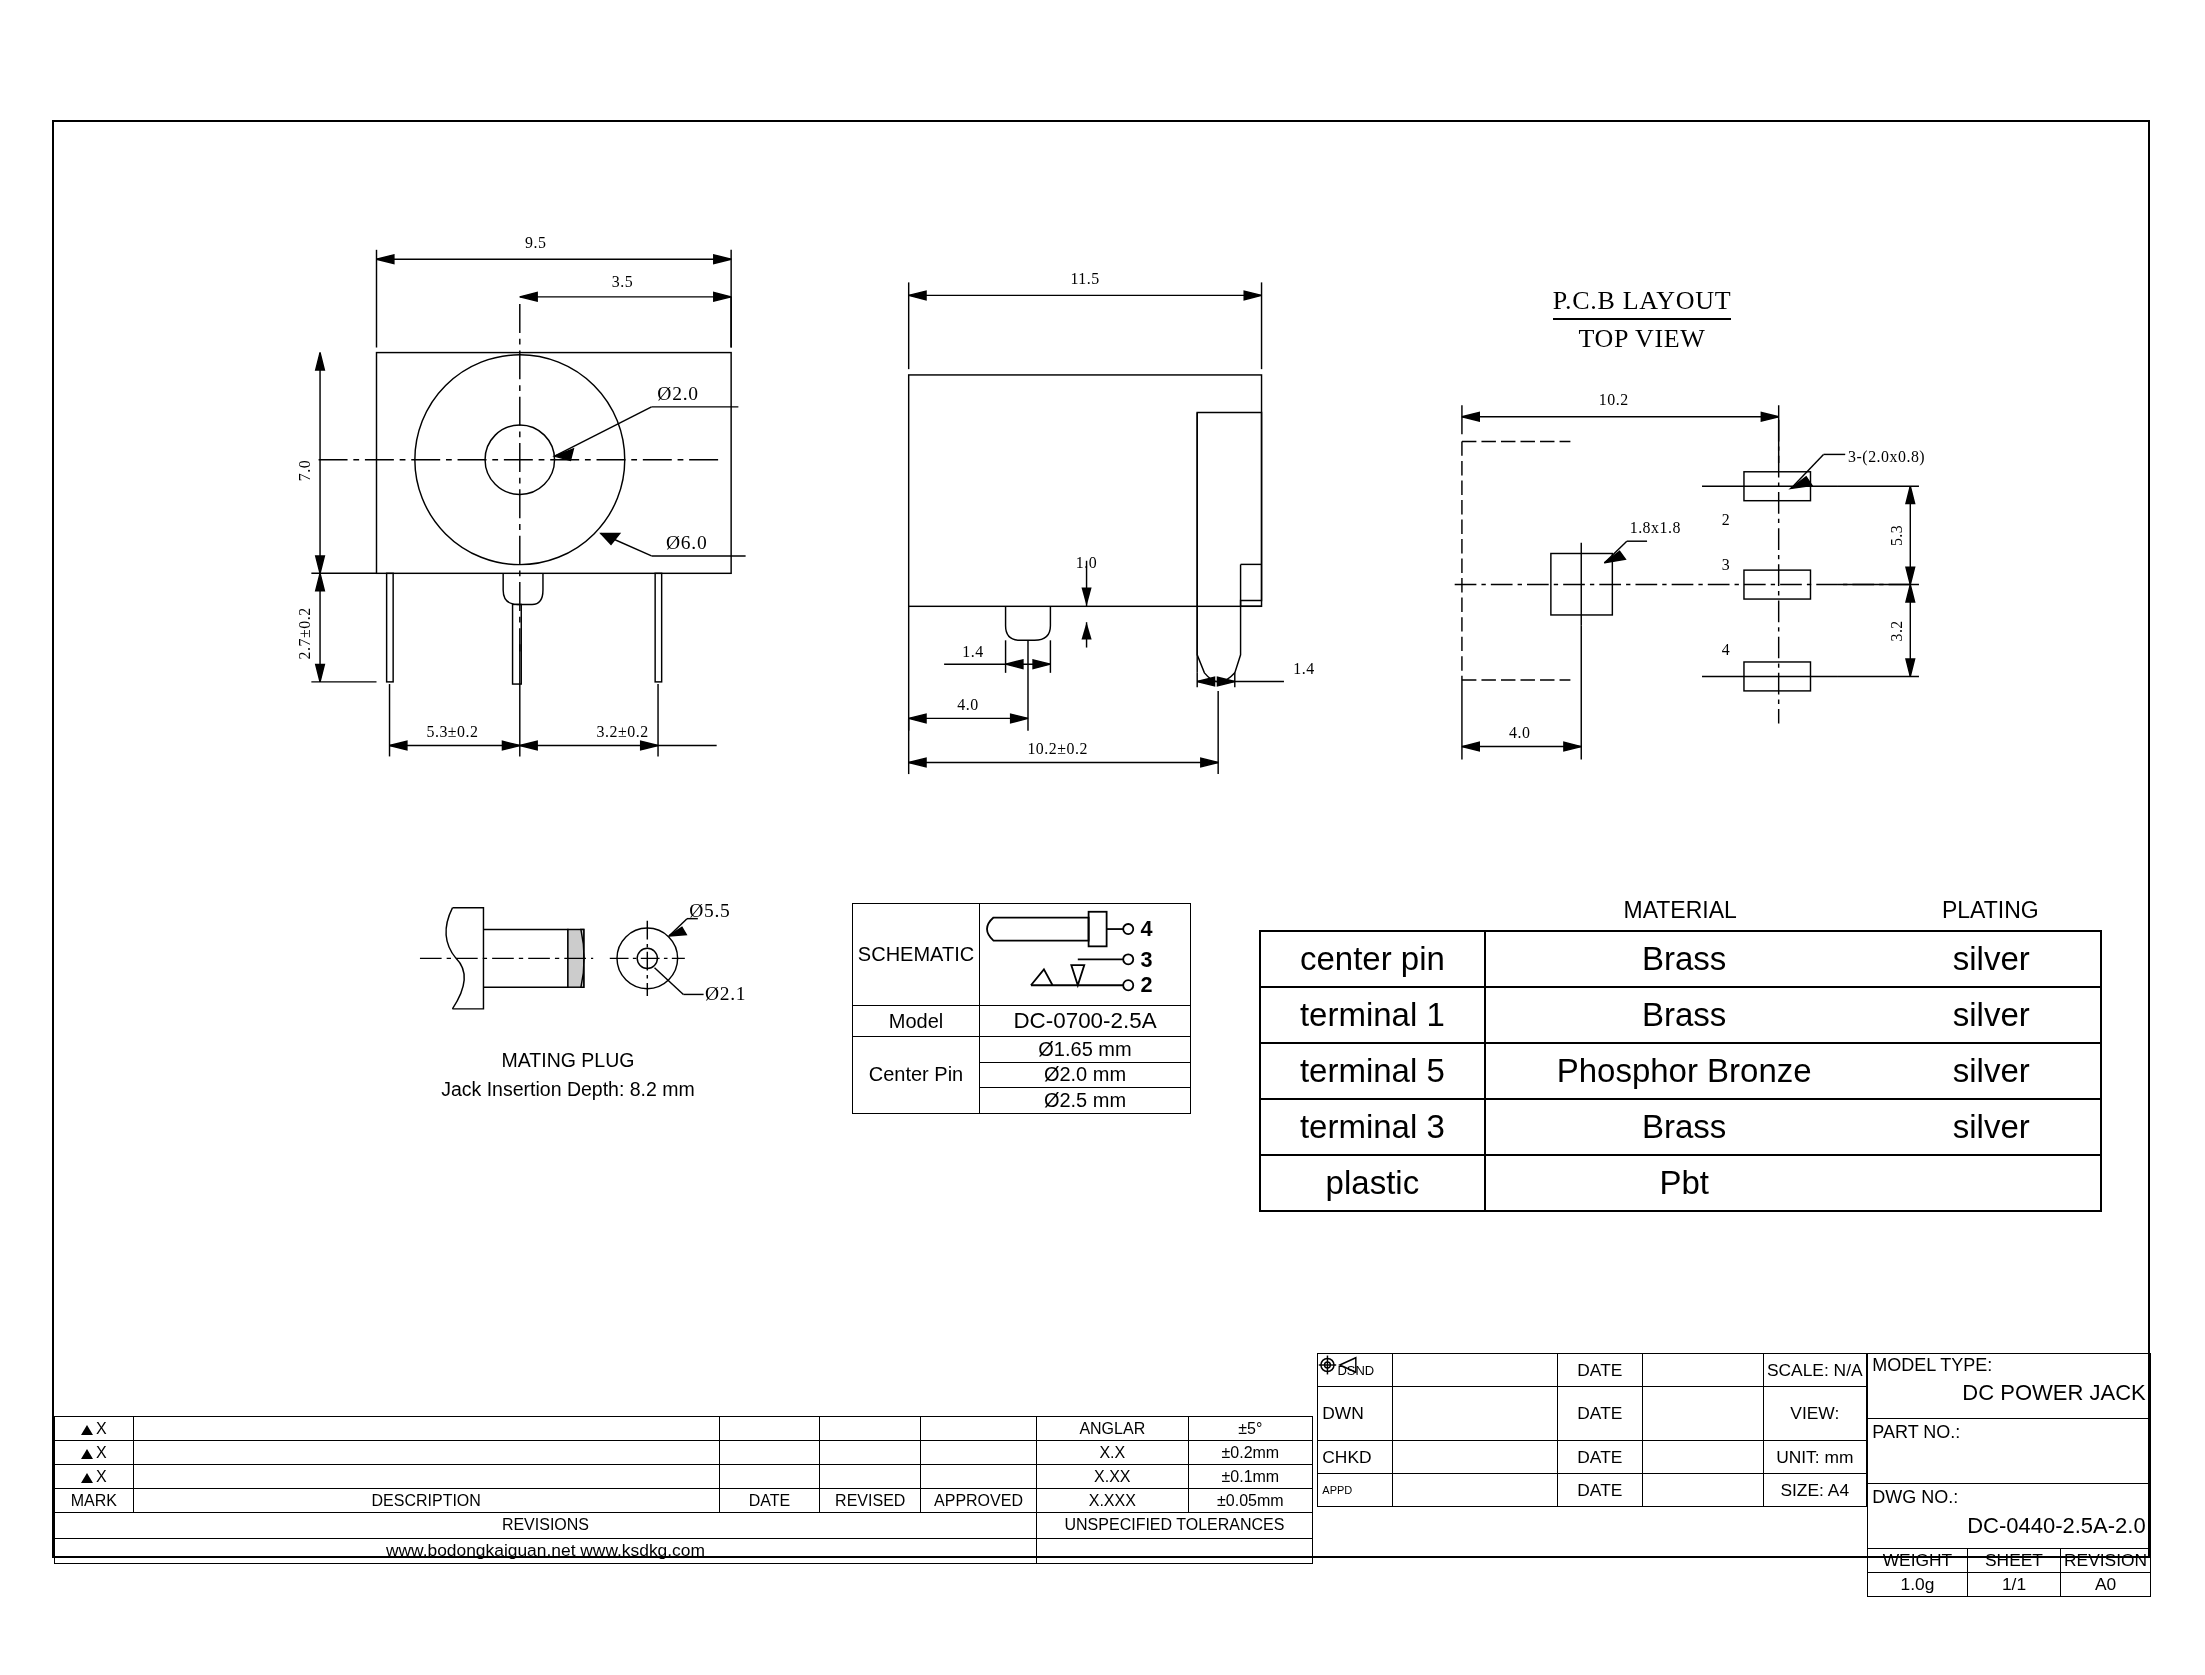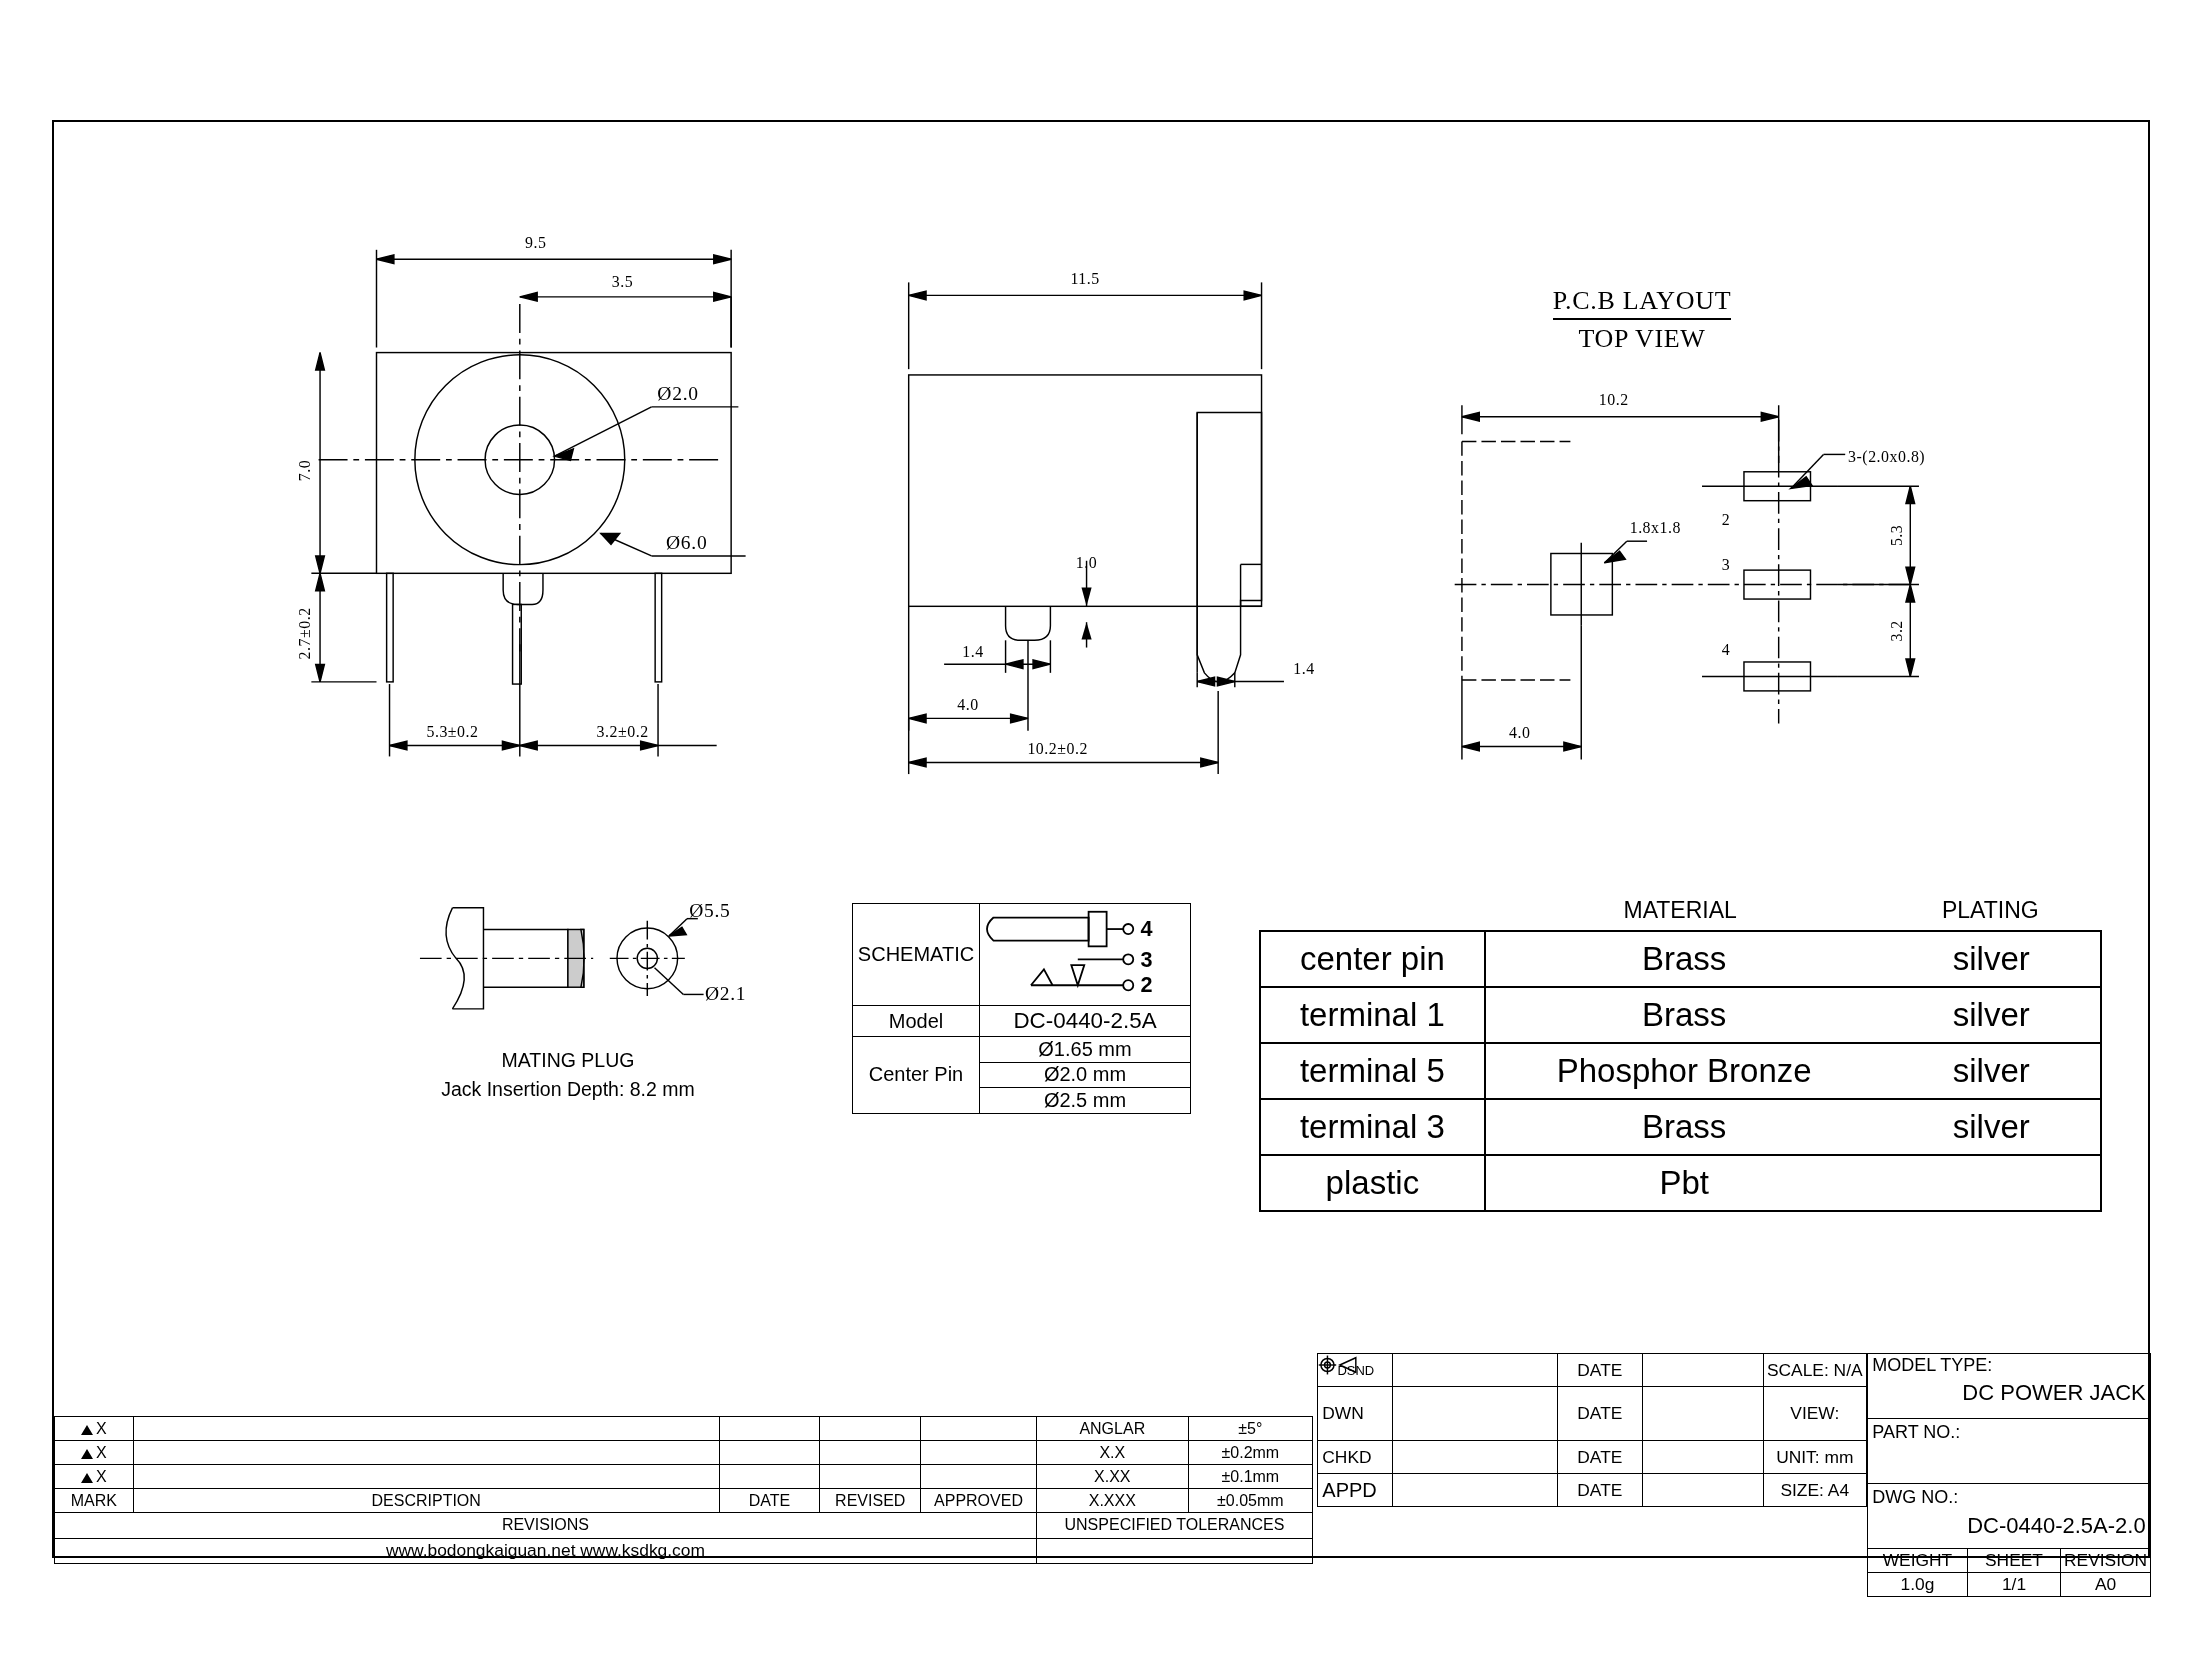--- a/index.html
+++ b/index.html
@@ -314,21 +314,21 @@
           <path d="M 126 82 L 144 82 L 135 110 Z"></path>
         </g>
         <text class="sanstxt" style="font-size:30px;font-weight:bold" x="222" y="42">4</text>
         <text class="sanstxt" style="font-size:30px;font-weight:bold" x="222" y="84">3</text>
         <text class="sanstxt" style="font-size:30px;font-weight:bold" x="222" y="120">2</text>
       </svg>
     </td>
   </tr>
   <tr>
     <td style="height:30px">Model</td>
-    <td style="font-size:22.4px">DC-0440-2.5A</td>
+    <td style="font-size:22.4px">DC-0700-2.5A</td>
   </tr>
   <tr>
     <td rowspan="3">Center Pin</td>
     <td style="height:24.6px">Ø1.65 mm</td>
   </tr>
   <tr>
     <td style="height:24.6px">Ø2.0 mm</td>
   </tr>
   <tr>
     <td style="height:24.6px">Ø2.5 mm</td>
@@ -460,21 +460,21 @@
     </td>
   </tr>
   <tr>
     <td style="height:32px;font-size:17.4px;text-align:left;padding-left:4.3px">CHKD</td>
     <td></td>
     <td style="font-size:17.4px">DATE</td>
     <td></td>
     <td style="font-size:17.4px">UNIT: mm</td>
   </tr>
   <tr>
-    <td style="height:32px;font-size:20px;text-align:left;padding-left:4.3px">APPD</td>
+    <td style="height:32px;font-size:11px;text-align:left;padding-left:4.3px">APPD</td>
     <td></td>
     <td style="font-size:17.4px">DATE</td>
     <td></td>
     <td style="font-size:17.4px">SIZE: A4</td>
   </tr>
 </tbody>
   </table>
 
 <table class="tb" style="left:1867px;top:1353px;width:284px">
   <tbody>

